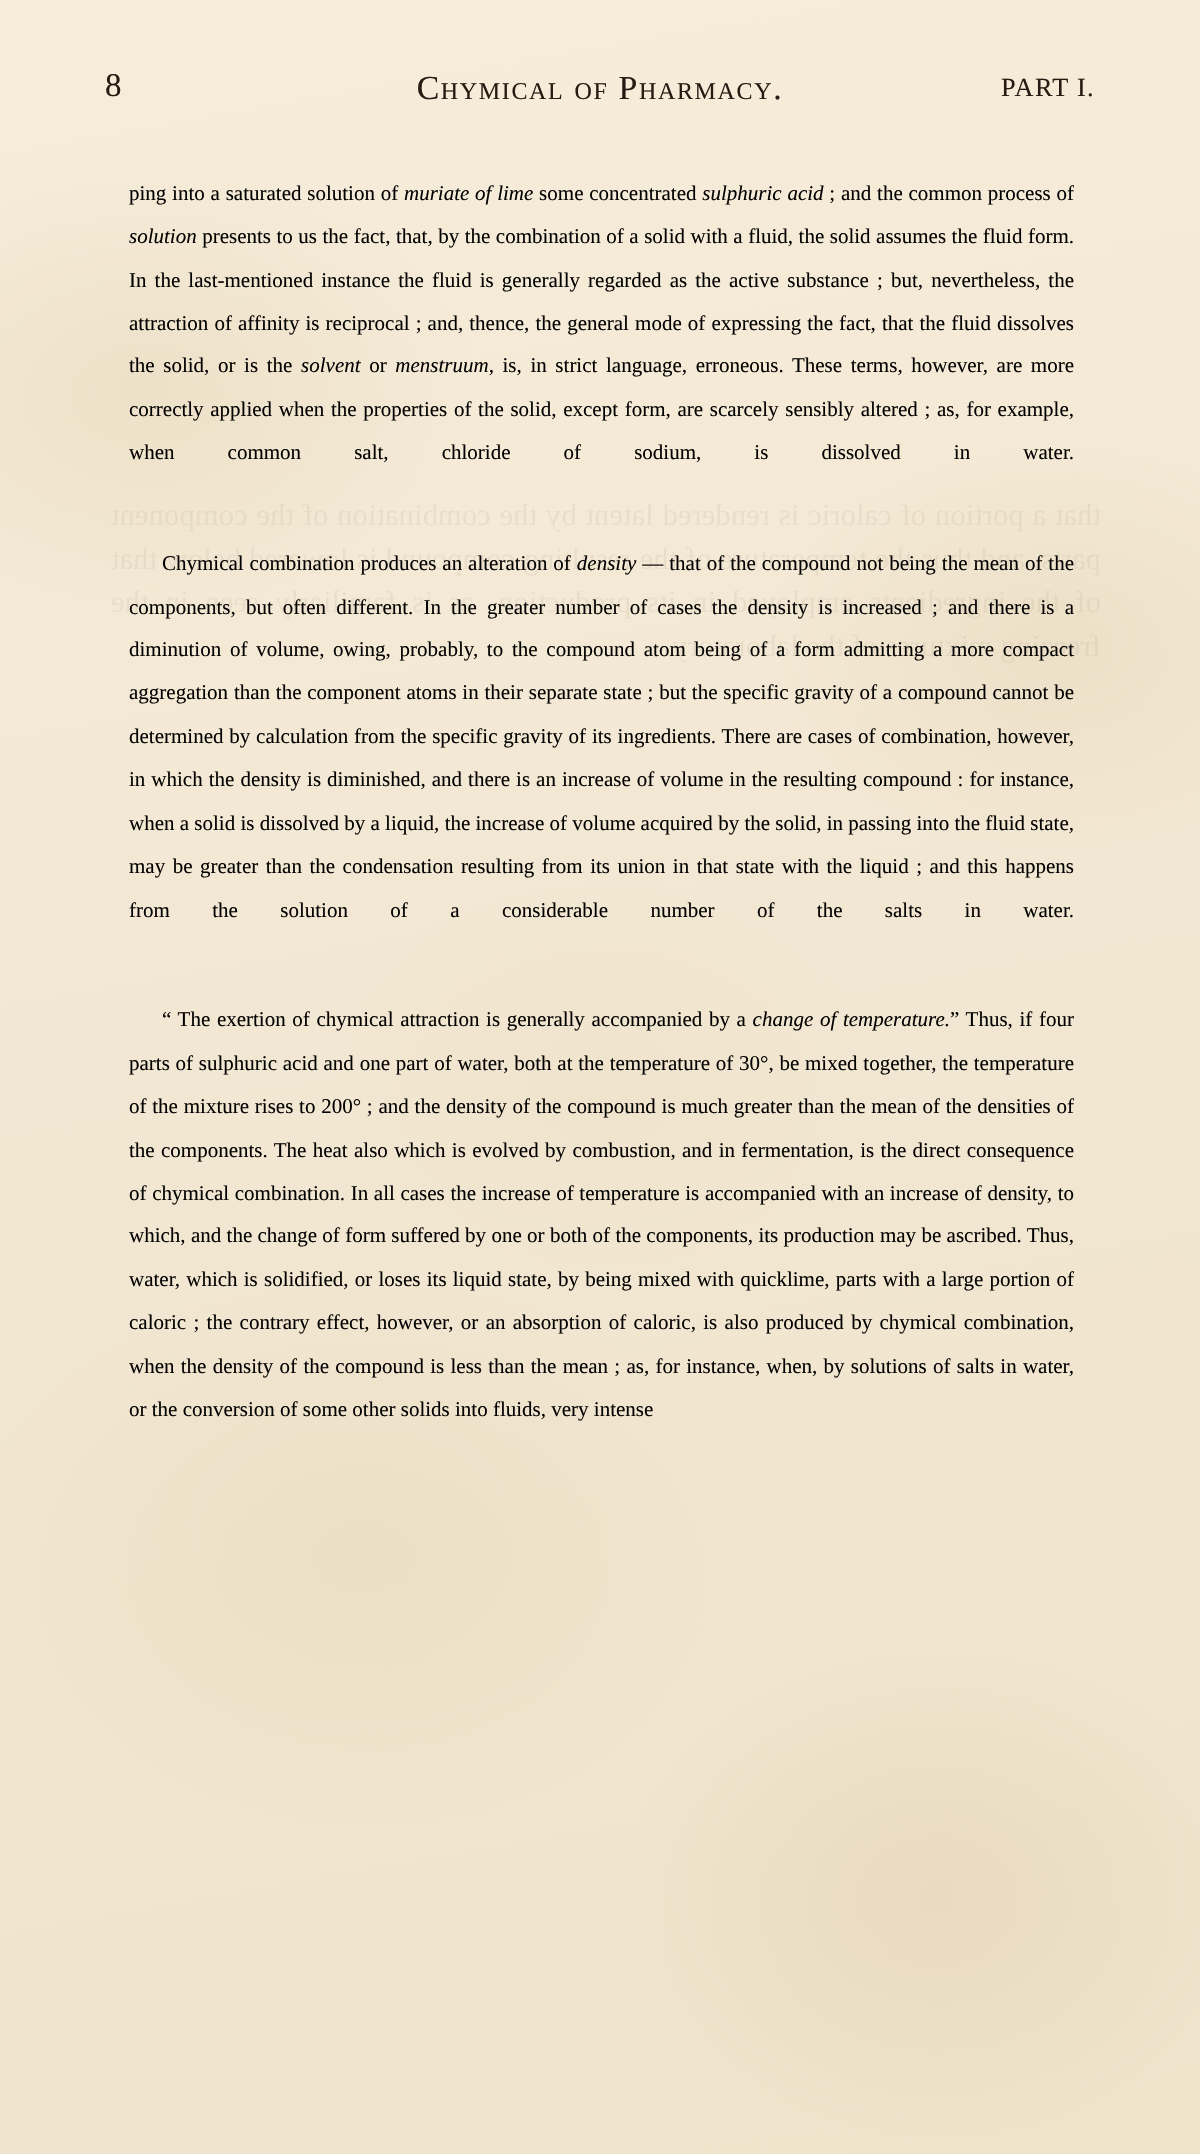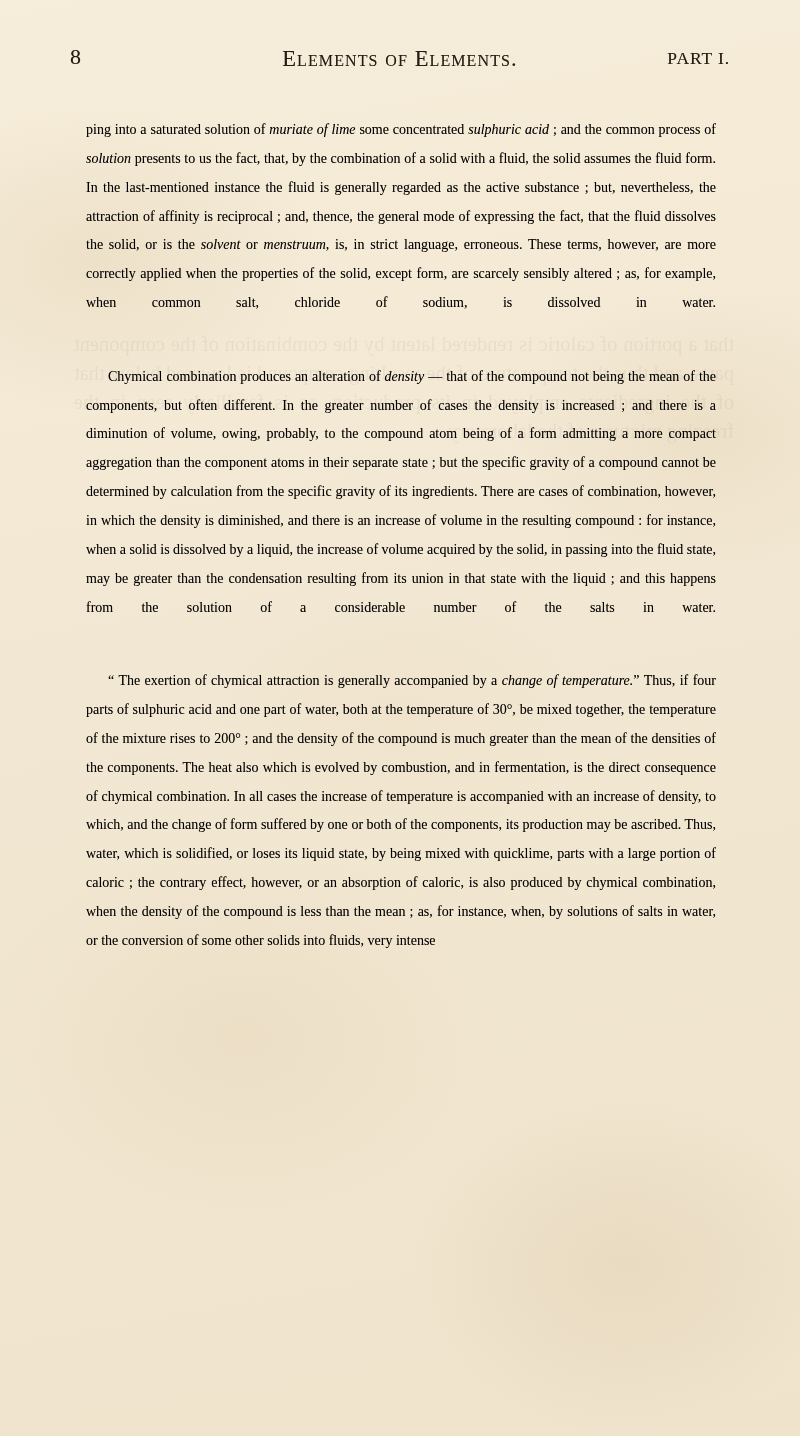--- a/index.html
+++ b/index.html
@@ -152,21 +152,21 @@
   that a portion of caloric is rendered latent by the combination of the
   component parts, and thus the temperature of the resulting compound is
   lowered below that of the ingredients employed in its production, as is
   familiarly seen in the freezing mixtures of the laboratory.
 </div>
 
 <div class="page">
 
   <div class="running-head">
     <span class="folio">8</span>
-    <span class="head-title">Elements of Elements.</span>
+    <span class="head-title">Chymical of Pharmacy.</span>
     <span class="head-part">PART I.</span>
   </div>
 
   <div class="textblock">
       <p class="para no-indent"><span>ping into a saturated solution of </span><i>muriate of lime</i><span> some concentrated </span><i>sulphuric acid</i><span> ; and the common process of </span><i>solution</i><span> presents to us the fact, that, by the combination of a solid with a fluid, the solid assumes the fluid form. In the last-mentioned instance the fluid is generally regarded as the active substance ; but, nevertheless, the attraction of affinity is reciprocal ; and, thence, the general mode of expressing the fact, that the fluid dissolves the solid, or is the </span><i>solvent</i><span> or </span><i>menstruum</i><span>, is, in strict language, erroneous. These terms, however, are more correctly applied when the properties of the solid, except form, are scarcely sensibly altered ; as, for example, when common salt, chloride of sodium, is dissolved in water.</span></p>
       <p class="para"><span>Chymical combination produces an alteration of </span><i>density</i><span> — that of the compound not being the mean of the components, but often different. In the greater number of cases the density is increased ; and there is a diminution of volume, owing, probably, to the compound atom being of a form admitting a more compact aggregation than the component atoms in their separate state ; but the specific gravity of a compound cannot be determined by calculation from the specific gravity of its ingredients. There are cases of combination, however, in which the density is diminished, and there is an increase of volume in the resulting compound : for instance, when a solid is dissolved by a liquid, the increase of volume acquired by the solid, in passing into the fluid state, may be greater than the condensation resulting from its union in that state with the liquid ; and this happens from the solution of a considerable number of the salts in water.</span></p>
       <p class="para flush"><span>“ The exertion of chymical attraction is generally accompanied by a </span><i>change of temperature.</i><span>” Thus, if four parts of sulphuric acid and one part of water, both at the temperature of 30°, be mixed together, the temperature of the mixture rises to 200° ; and the density of the compound is much greater than the mean of the densities of the components. The heat also which is evolved by combustion, and in fermentation, is the direct consequence of chymical combination. In all cases the increase of temperature is accompanied with an increase of density, to which, and the change of form suffered by one or both of the components, its production may be ascribed. Thus, water, which is solidified, or loses its liquid state, by being mixed with quicklime, parts with a large portion of caloric ; the contrary effect, however, or an absorption of caloric, is also produced by chymical combination, when the density of the compound is less than the mean ; as, for instance, when, by solutions of salts in water, or the conversion of some other solids into fluids, very intense</span></p>
     </div>
 
 </div>

